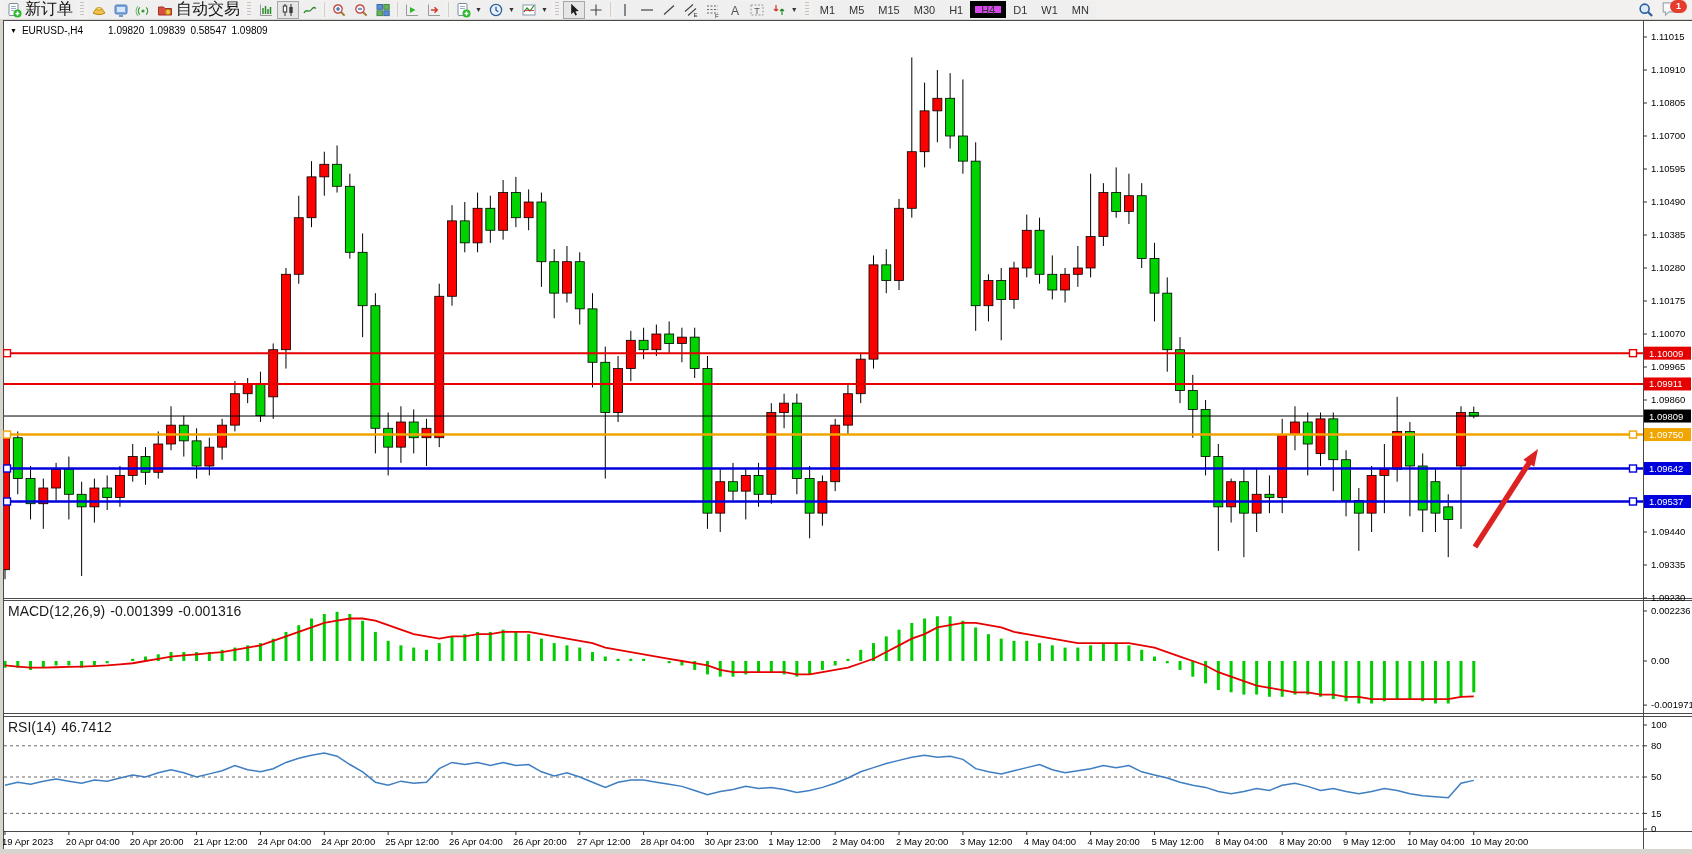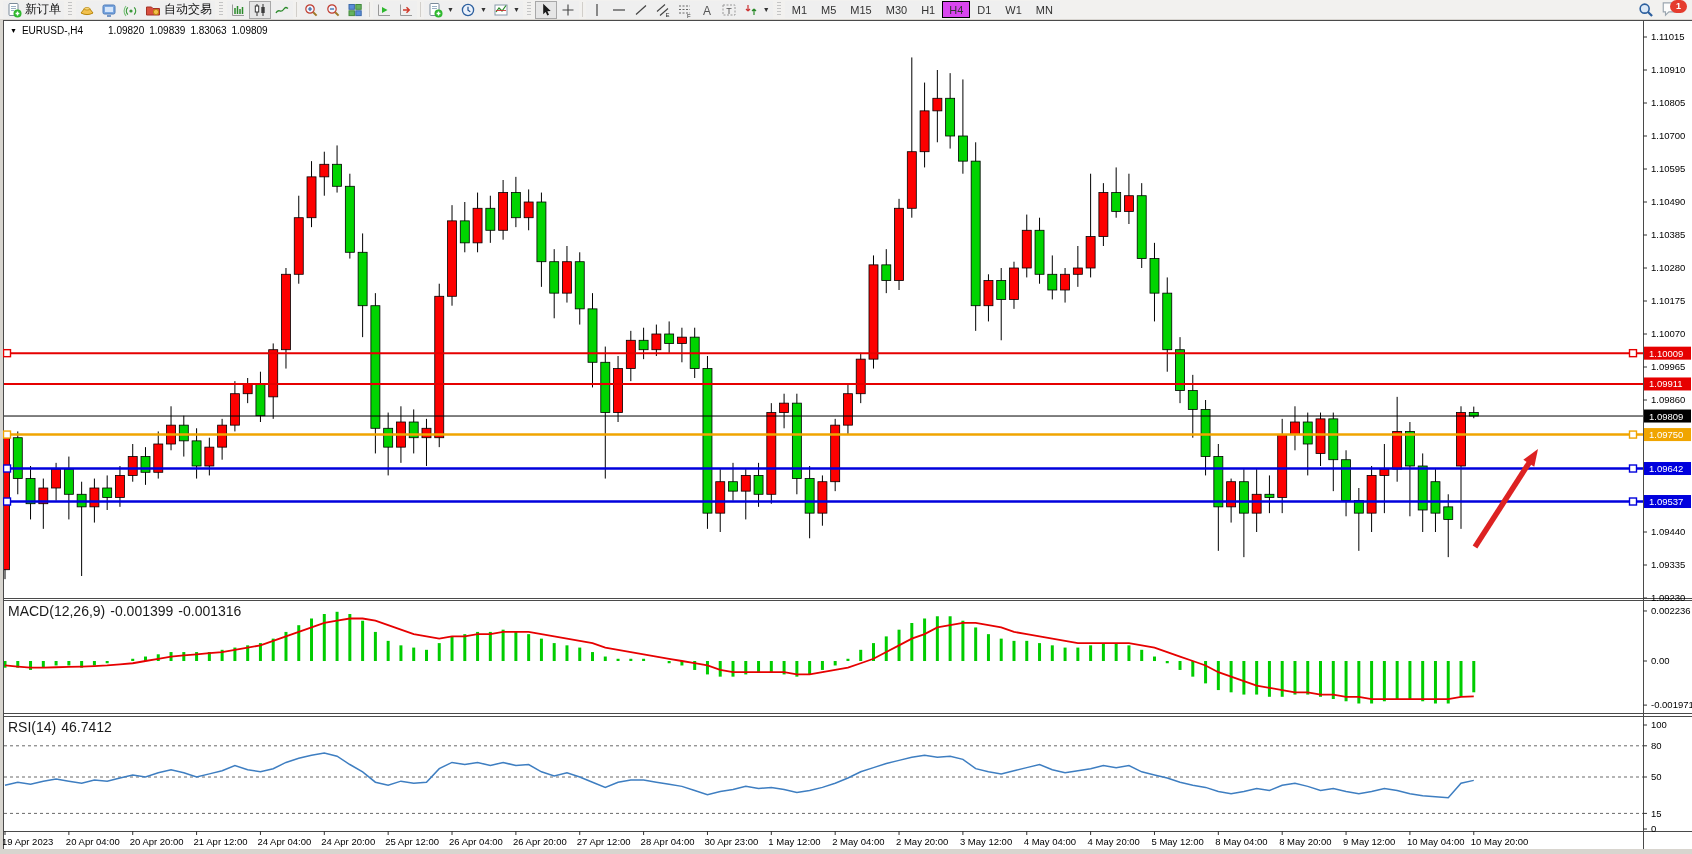--- a/index.html
+++ b/index.html
@@ -6,24 +6,24 @@
     font-family:"Liberation Sans",sans-serif;}
   .screen{position:absolute;top:0;left:0;width:1692px;height:854px;}
   
   .toolbar{position:absolute;top:0;left:0;width:1692px;height:20px;background:#f2f1ef;
     border-bottom:1px solid #d8d5d0;display:flex;align-items:center;padding:0 3px;z-index:10;box-sizing:border-box;}
   .tb-btn{height:18px;min-width:20px;display:flex;align-items:center;justify-content:center;gap:3px;
     padding:0 2px;border:1px solid transparent;font-size:12px;color:#222;box-sizing:border-box;}
   .tb-btn.pressed{background:#e6e6e6;border:1px solid #a8a8a8;}
   .tb-grip{width:4px;height:15px;margin:0 4px;background:repeating-linear-gradient(to bottom,#c4c4c4 0 1px,transparent 1px 3px);}
   .tb-sep{width:1px;height:15px;background:#d2cfca;margin:0 3px;}
-  .tb-label{font-size:12px;color:#111;white-space:nowrap;}
+  .tb-label{font-size:16px;color:#111;white-space:nowrap;}
   .caret{font-size:7px;color:#333;margin-left:1px;}
   .tf-btn{font-size:11px;color:#333;height:17px;padding:0 6px;display:flex;align-items:center;border:1px solid transparent;}
-  .tf-btn.active{background:#d946ef;border:1px solid #000000;}
+  .tf-btn.active{background:#d946ef;border:5px solid #000000;}
   .tb-right{margin-left:auto;display:flex;align-items:center;gap:6px;padding-right:6px;}
   .chat-wrap{position:relative;width:22px;height:18px;}
   .badge{position:absolute;top:-1px;right:-4px;min-width:13px;height:13px;border-radius:7px;background:#e53c2e;
     color:#fff;font-size:9px;font-weight:bold;display:flex;align-items:center;justify-content:center;padding:0 2px;}
   
   .chart-area{position:absolute;top:20px;left:0;width:1692px;height:834px;background:#fff;}
   .edge-left{position:absolute;top:20px;left:0;width:3px;height:834px;background:#d8d5cf;z-index:3;}
   .edge-bottom{position:absolute;left:0;top:849px;width:1692px;height:5px;background:#d8d5cf;z-index:3;}
   svg#chart-svg{position:absolute;top:0;left:0;z-index:1;}
   .chart-title{position:absolute;top:25px;left:10px;z-index:2;font-size:10px;color:#000;display:flex;gap:5px;align-items:center;}
@@ -771,21 +771,21 @@
       </g>
     </svg>
   <div class="edge-left"></div>
   <div class="edge-bottom"></div>
 
   <div class="chart-title">
     <span class="tri">▼</span>
     <span style="margin-right:20px;">EURUSD-,H4</span>
     <span>1.09820</span>
     <span>1.09839</span>
-    <span>1.83063</span>
+    <span>0.58547</span>
     <span>1.09809</span>
   </div>
 
   <div class="ind-label" id="macd-label">
     <span>MACD(12,26,9)</span>
     <span>-0.001399</span>
     <span>-0.001316</span>
   </div>
   <div class="ind-label" id="rsi-label">
     <span>RSI(14)</span>

